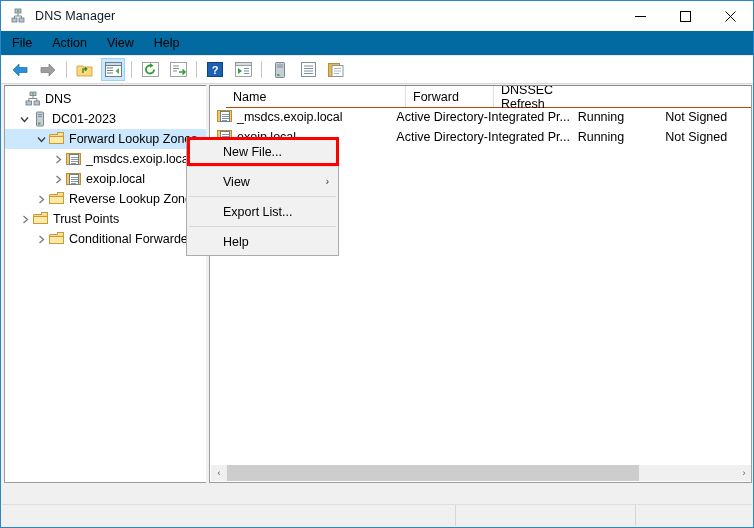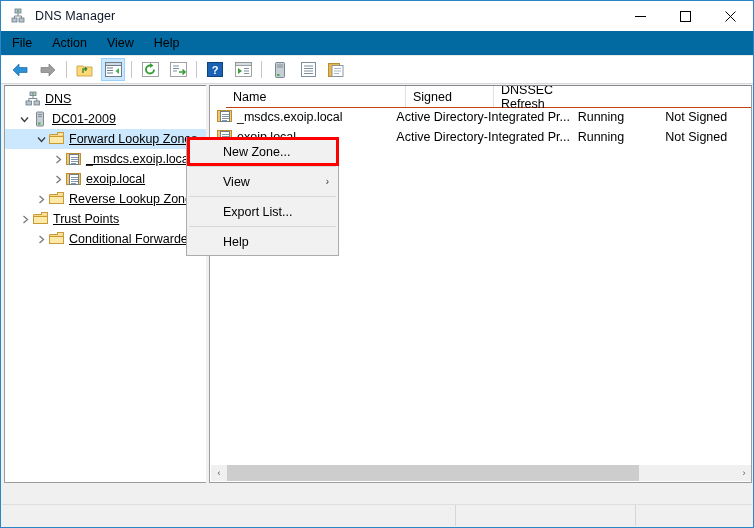--- a/index.html
+++ b/index.html
@@ -128,21 +128,21 @@
     overflow: hidden;
   }
   .splitter {
     position: absolute;
     left: 205px; top: 84px;
     width: 4px; height: 398px;
     background: #f0f0f0;
   }
 
   
-  .tree { padding-top: 3px; font-size: 12.5px; color: #000; text-decoration: underline; }
+  .tree { padding-top: 3px; font-size: 12.5px; color: #000; }
   .trow {
     height: 20px;
     display: flex;
     align-items: center;
     position: relative;
     white-space: nowrap;
   }
   .trow.sel { background: #cce8ff; }
   .twist {
     width: 16px; height: 16px;
@@ -470,21 +470,21 @@
             </svg>
         </div>
         <div class="ticon">
           <svg width="16" height="16" viewBox="0 0 16 16">
             <rect x="4.5" y="1" width="7" height="14" rx="1" fill="#c6cdd3" stroke="#6f7d88" stroke-width="0.9"></rect>
             <line x1="6" y1="3.5" x2="10" y2="3.5" stroke="#6f7d88" stroke-width="0.8"></line>
             <line x1="6" y1="5.5" x2="10" y2="5.5" stroke="#6f7d88" stroke-width="0.8"></line>
             <rect x="6" y="11.5" width="2.5" height="2" fill="#4caf50"></rect>
           </svg>
         </div>
-        <div class="tlabel">DC01-2009</div>
+        <div class="tlabel">DC01-2023</div>
       </div>
 
       <div class="trow sel" style="padding-left:28px">
         <div class="twist">
           <svg width="9" height="9" viewBox="0 0 9 9">
               <path d="M1 2.5 L4.5 6.5 L8 2.5" fill="none" stroke="#3a3a3a" stroke-width="1.3"></path>
             </svg>
         </div>
         <div class="ticon">
           <div class="folder">
@@ -589,21 +589,21 @@
 
   <div class="splitter"></div>
 
   <div class="list-panel">
 
     <div class="lv-header">
       <div class="lv-col" style="width:180px">
         <span>Name</span>
       </div>
       <div class="lv-col" style="width:88px">
-        <span>Signed</span>
+        <span>Forward</span>
       </div>
       <div class="lv-col" style="width:93px;border-right:none">
         <span>DNSSEC Refresh</span>
       </div>
     </div>
 
     <div class="lv-body">
 
       <div class="lrow">
         <div class="lcell name" style="width:180px">
@@ -658,21 +658,21 @@
   </div>
 
   <div class="statusbar">
     <div class="sseg" style="width:454px"></div>
     <div class="sseg" style="width:180px"></div>
     <div class="sseg" style="flex:1;border-right:none"></div>
   </div>
 
   <div class="ctxmenu">
     <div class="ctxitem">
-      <span>New Zone...</span>
+      <span>New File...</span>
     </div>
     <div class="ctxsep"></div>
     <div class="ctxitem">
       <span>View</span>
       <span class="ctxarrow">›</span>
     </div>
     <div class="ctxsep"></div>
     <div class="ctxitem">
       <span>Export List...</span>
     </div>

